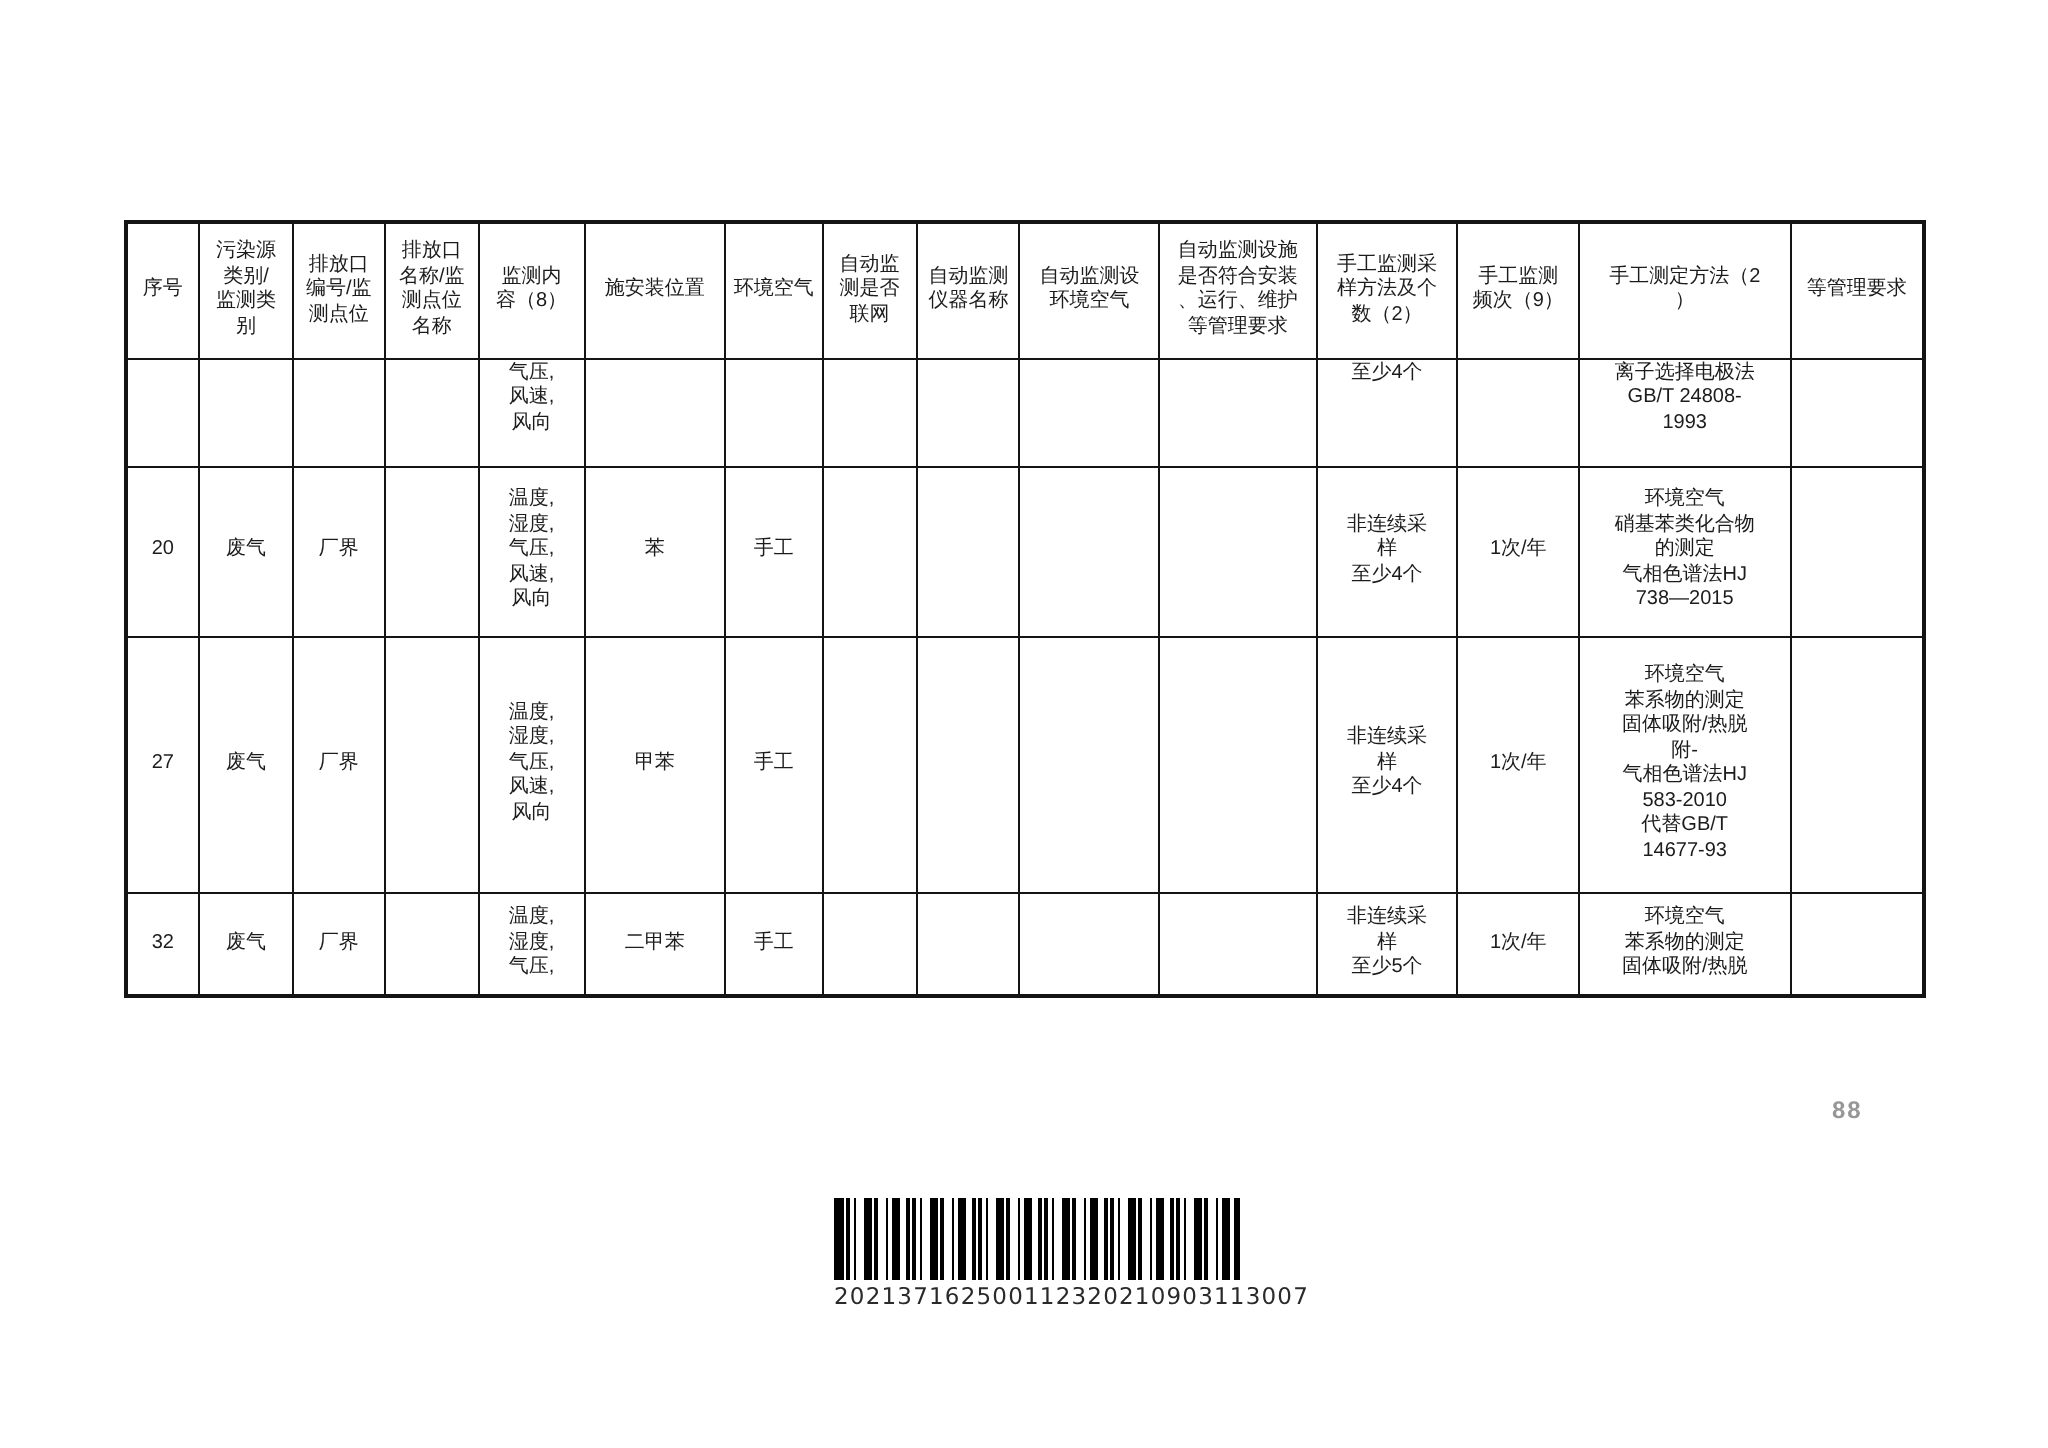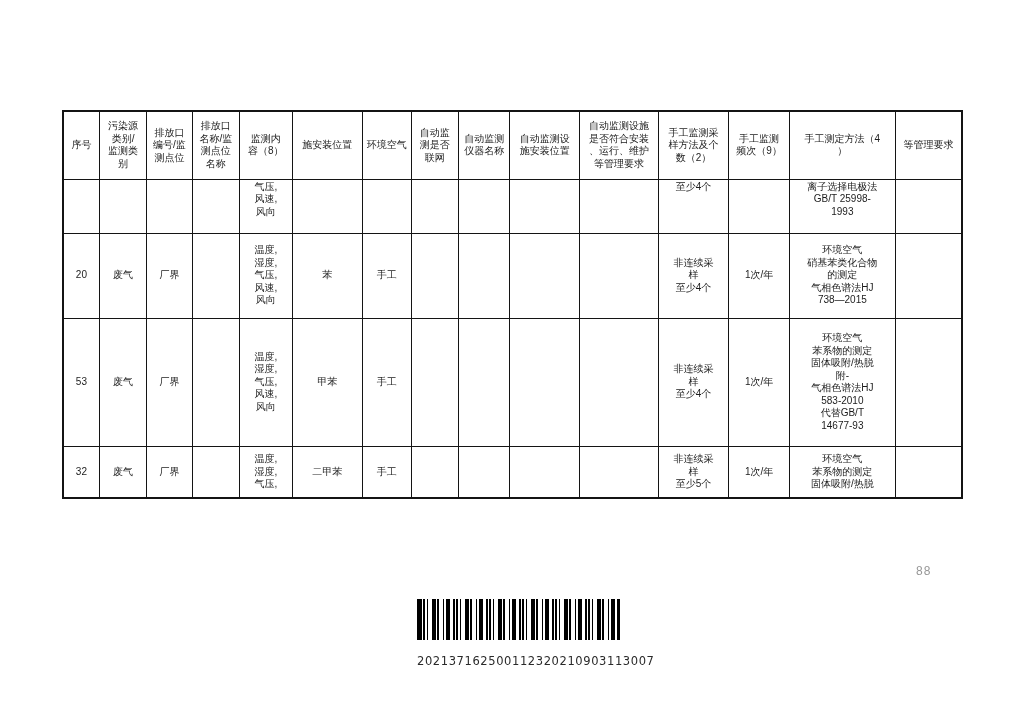--- a/index.html
+++ b/index.html
@@ -25,40 +25,40 @@
     word-break:break-all;
   }
   tr.row-header   { height:68px; }
   tr.row-partial  { height:54px; }
   tr.row-partial td { vertical-align:top; }
   tr.row-30 { height:85px; }
   tr.row-31 { height:128px; }
   tr.row-32 { height:52px; }
 
   .page-num {
-    position:absolute; left:916px; top:564px;
-    font-size:12px; color:#979797; letter-spacing:1px;
+    position:absolute; left:916px; top:548px;
+    font-size:12px; color:#979797; letter-spacing:1px;font-weight:bold;
   }
 
   .barcode-wrap { position:absolute; left:417px; top:599px; width:197px; }
   .bars {
     height:41px; width:197px;
     background:
       repeating-linear-gradient(90deg,
         #000 0 2px,  #fff 2px 3px,
         #000 3px 5px, #fff 5px 7px,
         #000 7px 8px, #fff 8px 12px,
         #000 12px 16px, #fff 16px 17px,
         #000 17px 19px, #fff 19px 23px,
         #000 23px 24px, #fff 24px 26px,
         #000 26px 30px, #fff 30px 33px);
     border-left:3px solid #000; border-right:3px solid #000;
   }
   .barcode-num {
-    margin-top:14px; text-align:center;
+    margin-top:1px; text-align:center;
     font-size:11.5px; color:#2a2a2a; letter-spacing:0.6px;
     font-family:"DejaVu Sans","Liberation Sans",sans-serif;
   }
 </style>
 </head>
 <body>
 
 <div class="page">
 
   <table class="monitor">
@@ -96,52 +96,52 @@
       <th>监测内
 容（8）</th>
       <th>施安装位置</th>
       <th>环境空气</th>
       <th>自动监
 测是否
 联网</th>
       <th>自动监测
 仪器名称</th>
       <th>自动监测设
-施安装位置</th>
+环境空气</th>
       <th>自动监测设施
 是否符合安装
 、运行、维护
 等管理要求</th>
       <th>手工监测采
 样方法及个
 数（2）</th>
       <th>手工监测
 频次（9）</th>
-      <th>手工测定方法（4
+      <th>手工测定方法（2
 ）</th>
       <th>等管理要求</th>
     </tr>
     <tr class="row-partial">
       <td></td>
       <td></td>
       <td></td>
       <td></td>
       <td>气压,
 风速,
 风向</td>
       <td></td>
       <td></td>
       <td></td>
       <td></td>
       <td></td>
       <td></td>
       <td>至少4个</td>
       <td></td>
       <td>离子选择电极法
-GB/T 25998-
+GB/T 24808-
 1993</td>
       <td></td>
     </tr>
     <tr class="row-30">
       <td>20</td>
       <td>废气</td>
       <td>厂界</td>
       <td></td>
       <td>温度,
 湿度,
@@ -159,21 +159,21 @@
 至少4个</td>
       <td>1次/年</td>
       <td>环境空气
 硝基苯类化合物
 的测定
 气相色谱法HJ
 738—2015</td>
       <td></td>
     </tr>
     <tr class="row-31">
-      <td>53</td>
+      <td>27</td>
       <td>废气</td>
       <td>厂界</td>
       <td></td>
       <td>温度,
 湿度,
 气压,
 风速,
 风向</td>
       <td>甲苯</td>
       <td>手工</td>

